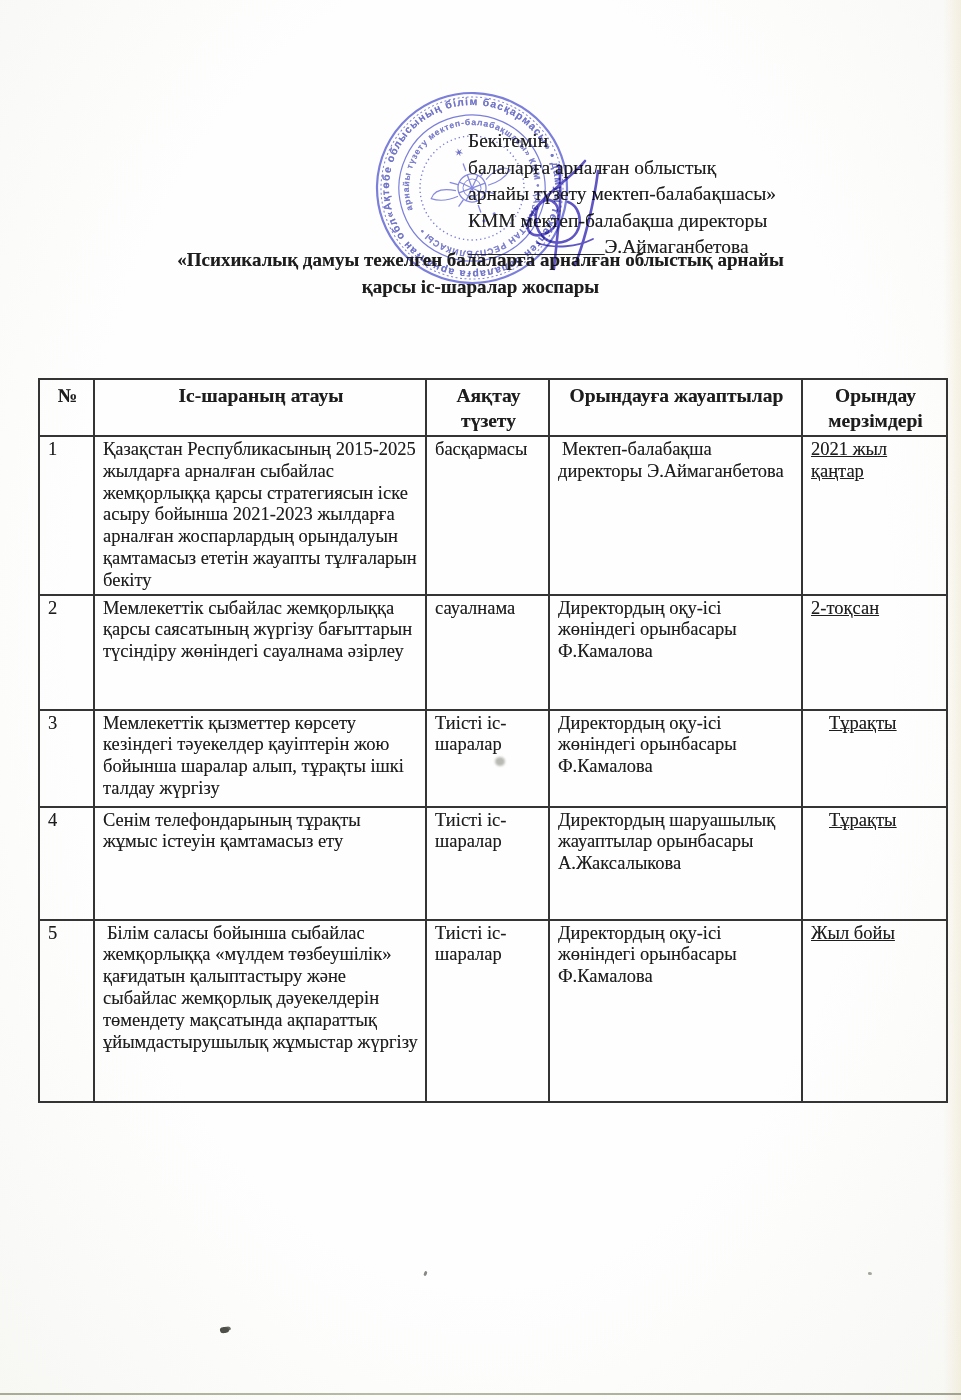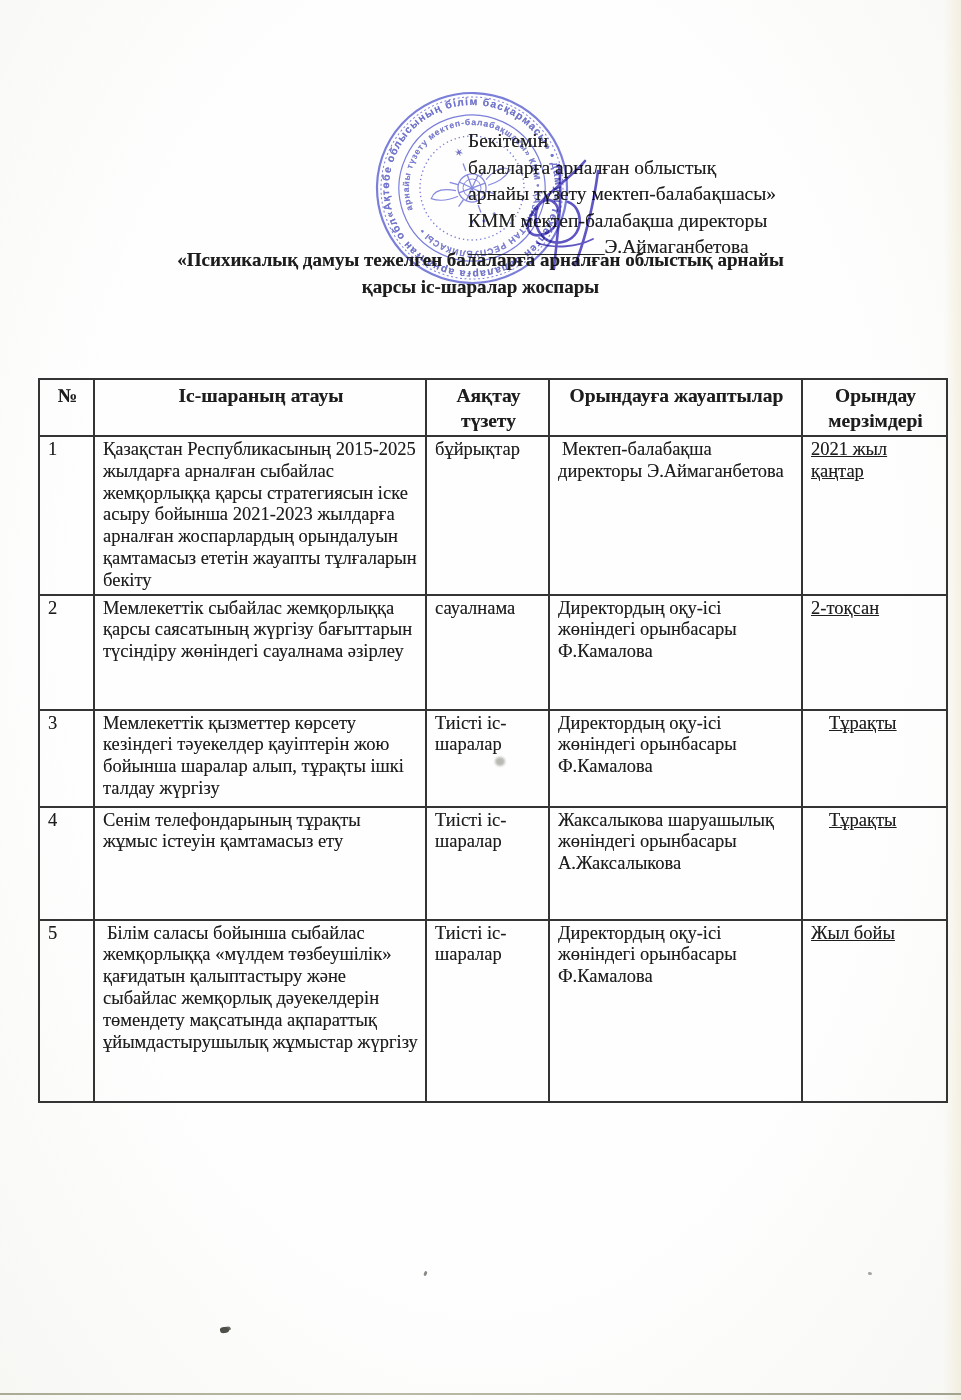--- a/index.html
+++ b/index.html
@@ -146,21 +146,21 @@
       <tr class="r-head">
         <th><span>№</span></th>
         <th><span>Іс-шараның атауы</span></th>
         <th><span>Аяқтау түзету</span></th>
         <th><span>Орындауға жауаптылар</span></th>
         <th><span>Орындау мерзімдері</span></th>
       </tr>
       <tr class="r1">
         <td class="c-num"><span>1</span></td>
         <td class="c-act"><span>Қазақстан Республикасының 2015-2025 жылдарға арналған сыбайлас жемқорлыққа қарсы стратегиясын іске асыру бойынша 2021-2023 жылдарға арналған жоспарлардың орындалуын қамтамасыз ететін жауапты тұлғаларын бекіту</span></td>
-        <td class="c-form"><span>бұйрықтар</span></td>
+        <td class="c-form"><span>басқармасы</span></td>
         <td class="c-resp">
             <span class="indent1">Мектеп-балабақша директоры Э.Аймаганбетова</span>
           </td>
         <td class="c-term"><span>2021 жыл қаңтар</span></td>
       </tr>
       <tr class="r2">
         <td class="c-num"><span>2</span></td>
         <td class="c-act"><span>Мемлекеттік сыбайлас жемқорлыққа қарсы саясатының жүргізу бағыттарын түсіндіру жөніндегі сауалнама әзірлеу</span></td>
         <td class="c-form"><span>сауалнама</span></td>
         <td class="c-resp"><span>Директордың оқу-ісі жөніндегі орынбасары Ф.Камалова</span></td>
@@ -172,21 +172,21 @@
         <td class="c-form"><span>Тиісті іс-шаралар</span></td>
         <td class="c-resp"><span>Директордың оқу-ісі жөніндегі орынбасары Ф.Камалова</span></td>
         <td class="c-term">
             <span class="indent2">Тұрақты</span>
           </td>
       </tr>
       <tr class="r4">
         <td class="c-num"><span>4</span></td>
         <td class="c-act"><span>Сенім телефондарының тұрақты жұмыс істеуін қамтамасыз ету</span></td>
         <td class="c-form"><span>Тиісті іс-шаралар</span></td>
-        <td class="c-resp"><span>Жаксалыкова шаруашылық жөніндегі орынбасары А.Жаксалыкова</span></td>
+        <td class="c-resp"><span>Директордың шаруашылық жауаптылар орынбасары А.Жаксалыкова</span></td>
         <td class="c-term">
             <span class="indent2">Тұрақты</span>
           </td>
       </tr>
       <tr class="r5">
         <td class="c-num"><span>5</span></td>
         <td class="c-act">
             <span class="indent1">Білім саласы бойынша сыбайлас жемқорлыққа «мүлдем төзбеушілік» қағидатын қалыптастыру және сыбайлас жемқорлық дәуекелдерін төмендету мақсатында ақпараттық ұйымдастырушылық жұмыстар жүргізу</span>
           </td>
         <td class="c-form"><span>Тиісті іс-шаралар</span></td>

